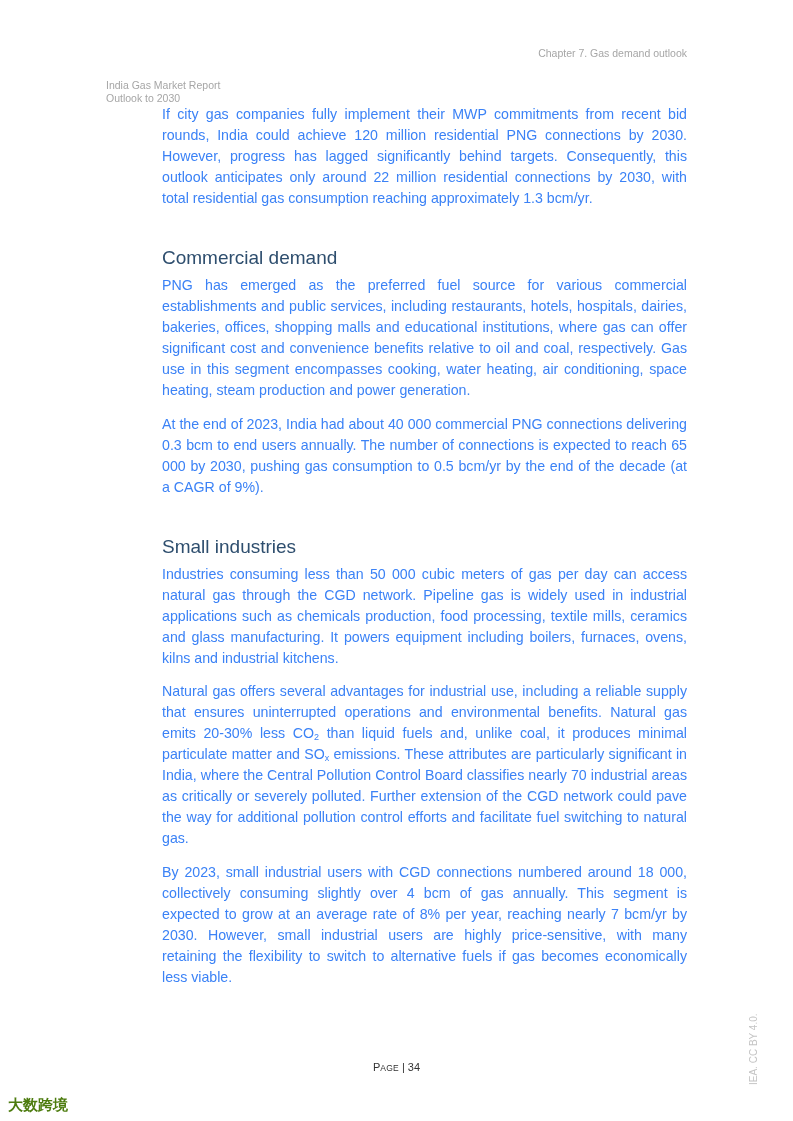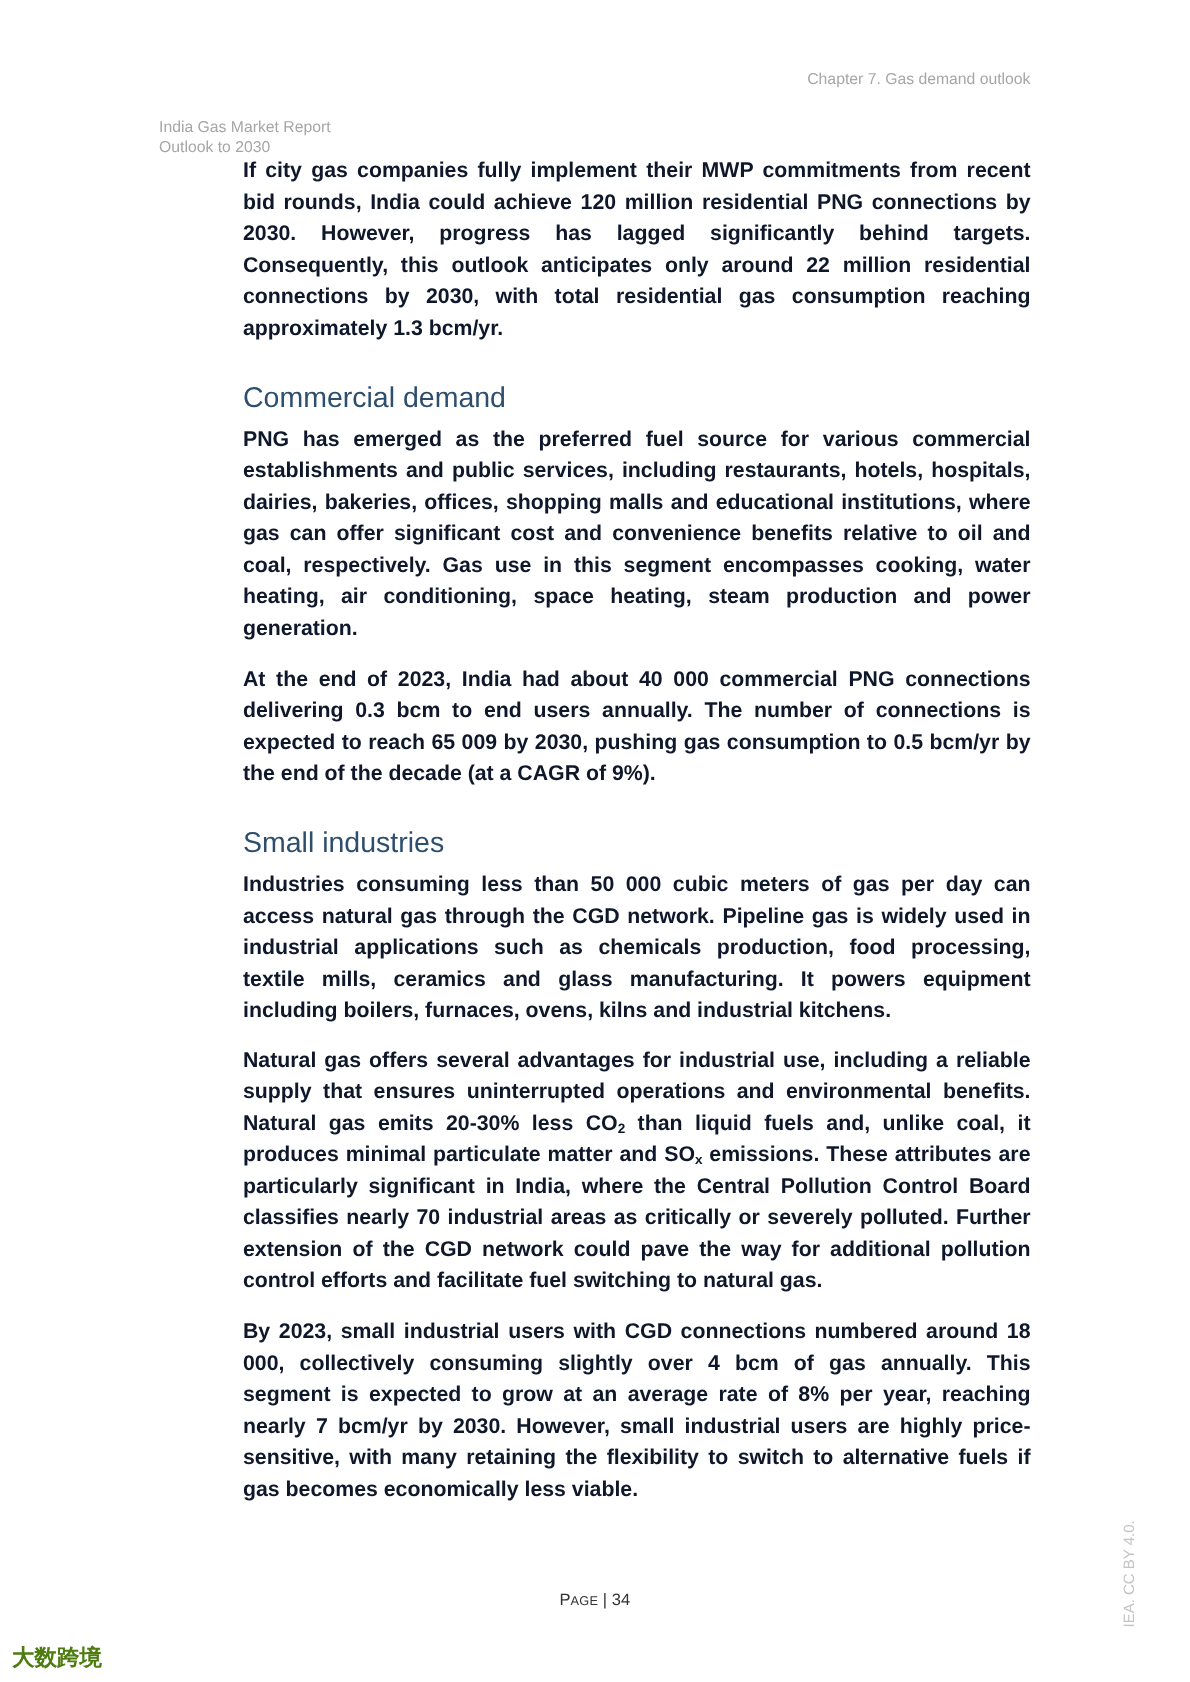--- a/index.html
+++ b/index.html
@@ -1,22 +1,22 @@
 <!DOCTYPE html>
 <html><head>
 <meta charset="utf-8">
 <style>
   html, body { margin: 0; padding: 0; background: #ffffff; }
   body { width: 793px; height: 1121px; position: relative; overflow: hidden; font-family: "Liberation Sans", sans-serif; }
   .hdr { position: absolute; top: 47px; font-size: 10.5px; color: #a6a6a6; line-height: 13px; }
   .hdr-left { left: 106px; margin-top: 32px; }
   .hdr-right { right: 106px; text-align: right; }
   .content { position: absolute; left: 162px; width: 525px; top: 104px; }
-  p { margin: 0 0 12.5px 0; font-size: 14.2px; line-height: 21px; color: #0f172a; text-align: justify; font-weight: bold; }
-  h2 { margin: 24px 0 5px 0; font-size: 19px; font-weight: normal; color: #2e4e6e; line-height: 24px; }
+  p { margin: 0 0 12.5px 0; font-size: 14.2px; line-height: 21px; color: #3b82f6; text-align: justify; }
+  h2 { margin: 37px 0 5px 0; font-size: 19px; font-weight: normal; color: #2e4e6e; line-height: 24px; }
   sub { font-size: 9px; vertical-align: -2px; line-height: 0; }
   .footer { position: absolute; top: 1061px; left: 0; width: 793px; text-align: center; font-size: 11px; color: #333; }
   .footer .sc { font-size: 8.5px; letter-spacing: 0.2px; }
   .footer .big { font-size: 11px; }
   .license { position: absolute; left: 748px; top: 1085px; transform: rotate(-90deg); transform-origin: left top; font-size: 10px; color: #c4c4c4; white-space: nowrap; }
   .watermark { position: absolute; left: 8px; top: 1096px; font-size: 15px; color: #4d7c0f; font-weight: bold; }
 </style>
 </head>
 <body>
 
@@ -26,21 +26,21 @@
 </div>
 <div class="hdr hdr-right">
   <div>Chapter 7. Gas demand outlook</div>
 </div>
 
 <div class="content">
   <p>If city gas companies fully implement their MWP commitments from recent bid rounds, India could achieve 120 million residential PNG connections by 2030. However, progress has lagged significantly behind targets. Consequently, this outlook anticipates only around 22 million residential connections by 2030, with total residential gas consumption reaching approximately 1.3 bcm/yr.</p>
 
   <h2>Commercial demand</h2>
   <p>PNG has emerged as the preferred fuel source for various commercial establishments and public services, including restaurants, hotels, hospitals, dairies, bakeries, offices, shopping malls and educational institutions, where gas can offer significant cost and convenience benefits relative to oil and coal, respectively. Gas use in this segment encompasses cooking, water heating, air conditioning, space heating, steam production and power generation.</p>
-  <p>At the end of 2023, India had about 40 000 commercial PNG connections delivering 0.3 bcm to end users annually. The number of connections is expected to reach 65 009 by 2030, pushing gas consumption to 0.5 bcm/yr by the end of the decade (at a CAGR of 9%).</p>
+  <p>At the end of 2023, India had about 40 000 commercial PNG connections delivering 0.3 bcm to end users annually. The number of connections is expected to reach 65 000 by 2030, pushing gas consumption to 0.5 bcm/yr by the end of the decade (at a CAGR of 9%).</p>
 
   <h2>Small industries</h2>
   <p>Industries consuming less than 50 000 cubic meters of gas per day can access natural gas through the CGD network. Pipeline gas is widely used in industrial applications such as chemicals production, food processing, textile mills, ceramics and glass manufacturing. It powers equipment including boilers, furnaces, ovens, kilns and industrial kitchens.</p>
   <p><span>Natural gas offers several advantages for industrial use, including a reliable supply that ensures uninterrupted operations and environmental benefits. Natural gas emits 20-30% less CO</span><sub>2</sub><span> than liquid fuels and, unlike coal, it produces minimal particulate matter and SO</span><sub>x</sub><span> emissions. These attributes are particularly significant in India, where the Central Pollution Control Board classifies nearly 70 industrial areas as critically or severely polluted. Further extension of the CGD network could pave the way for additional pollution control efforts and facilitate fuel switching to natural gas.</span></p>
   <p>By 2023, small industrial users with CGD connections numbered around 18 000, collectively consuming slightly over 4 bcm of gas annually. This segment is expected to grow at an average rate of 8% per year, reaching nearly 7 bcm/yr by 2030. However, small industrial users are highly price-sensitive, with many retaining the flexibility to switch to alternative fuels if gas becomes economically less viable.</p>
 </div>
 
 <div class="footer">
   <span class="big">P</span><span class="sc">AGE</span><span> | </span><span>34</span>
 </div>

